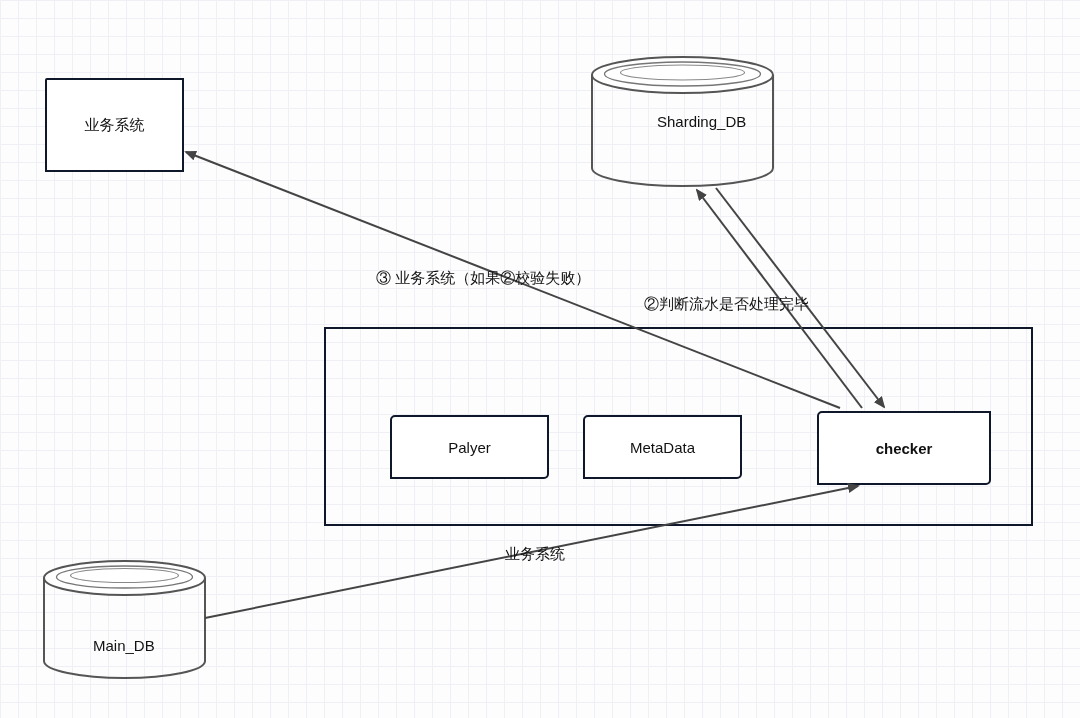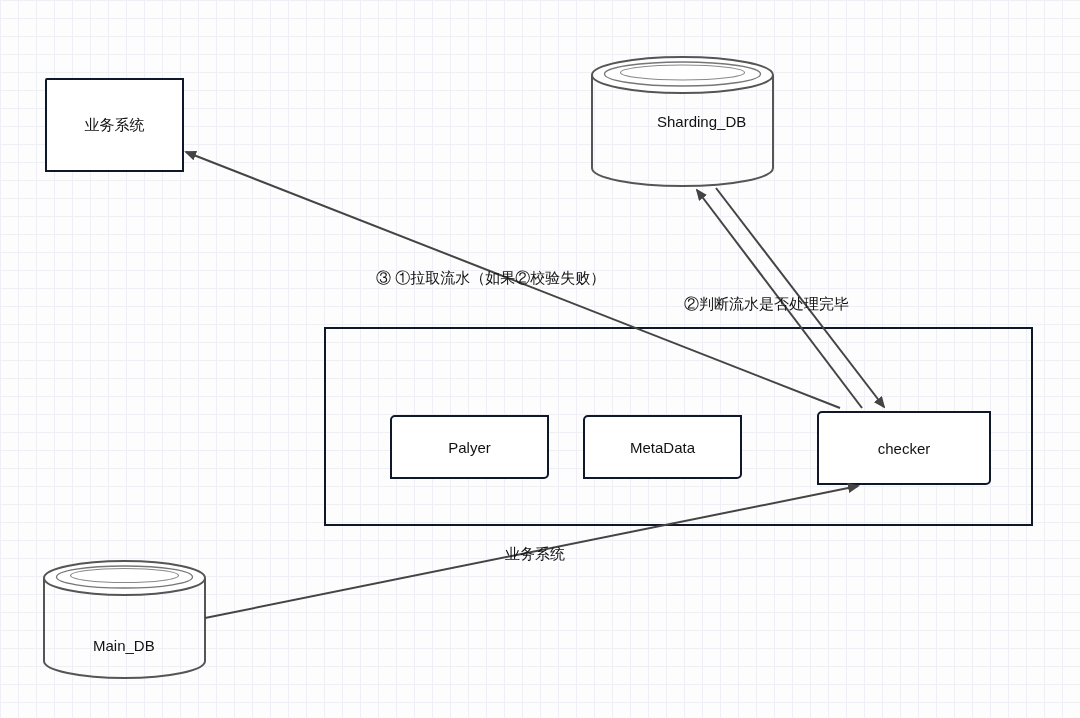--- a/index.html
+++ b/index.html
@@ -81,35 +81,35 @@
 </div>
 
 <div class="box rc2" style="left:390px; top:415px; width:155px; height:60px;">
   <span>Palyer</span>
 </div>
 
 <div class="box rc2" style="left:583px; top:415px; width:155px; height:60px;">
   <span>MetaData</span>
 </div>
 
-<div class="box rc2" style="left:817px; top:411px; width:170px; height:70px;">
+<div class="box rc2" style="left:817px; top:411px; width:170px; height:70px;font-weight:bold;">
   <span>checker</span>
 </div>
 
 <svg class="arrows" style="position:absolute; left:0; top:0; pointer-events:none;" width="1080" height="718">
   <defs>
     <marker id="arrowhead" markerWidth="12" markerHeight="10" refX="10" refY="5" orient="auto" markerUnits="userSpaceOnUse">
       <path d="M 0 0 L 12 5 L 0 10 z" fill="#444"></path>
     </marker>
   </defs>
 
   <line x1="205" y1="618" x2="858" y2="486" stroke="#444" stroke-width="2" marker-end="url(#arrowhead)"></line>
 
   <line x1="862" y1="408" x2="697" y2="190" stroke="#444" stroke-width="2" marker-end="url(#arrowhead)"></line>
 
   <line x1="716" y1="188" x2="884" y2="407" stroke="#444" stroke-width="2" marker-end="url(#arrowhead)"></line>
 
   <line x1="840" y1="408" x2="186" y2="152" stroke="#444" stroke-width="2" marker-end="url(#arrowhead)"></line>
 </svg>
 
-<div class="label" style="left:376px; top:269px;">③ ①拉取流水（如果②校验失败）</div>
-<div class="label" style="left:644px; top:295px;margin-left:40px;">②判断流水是否处理完毕</div>
+<div class="label" style="left:376px; top:269px;">③ 业务系统（如果②校验失败）</div>
+<div class="label" style="left:644px; top:295px;">②判断流水是否处理完毕</div>
 <div class="label" style="left:505px; top:545px;">业务系统</div>
 
 </body></html>

